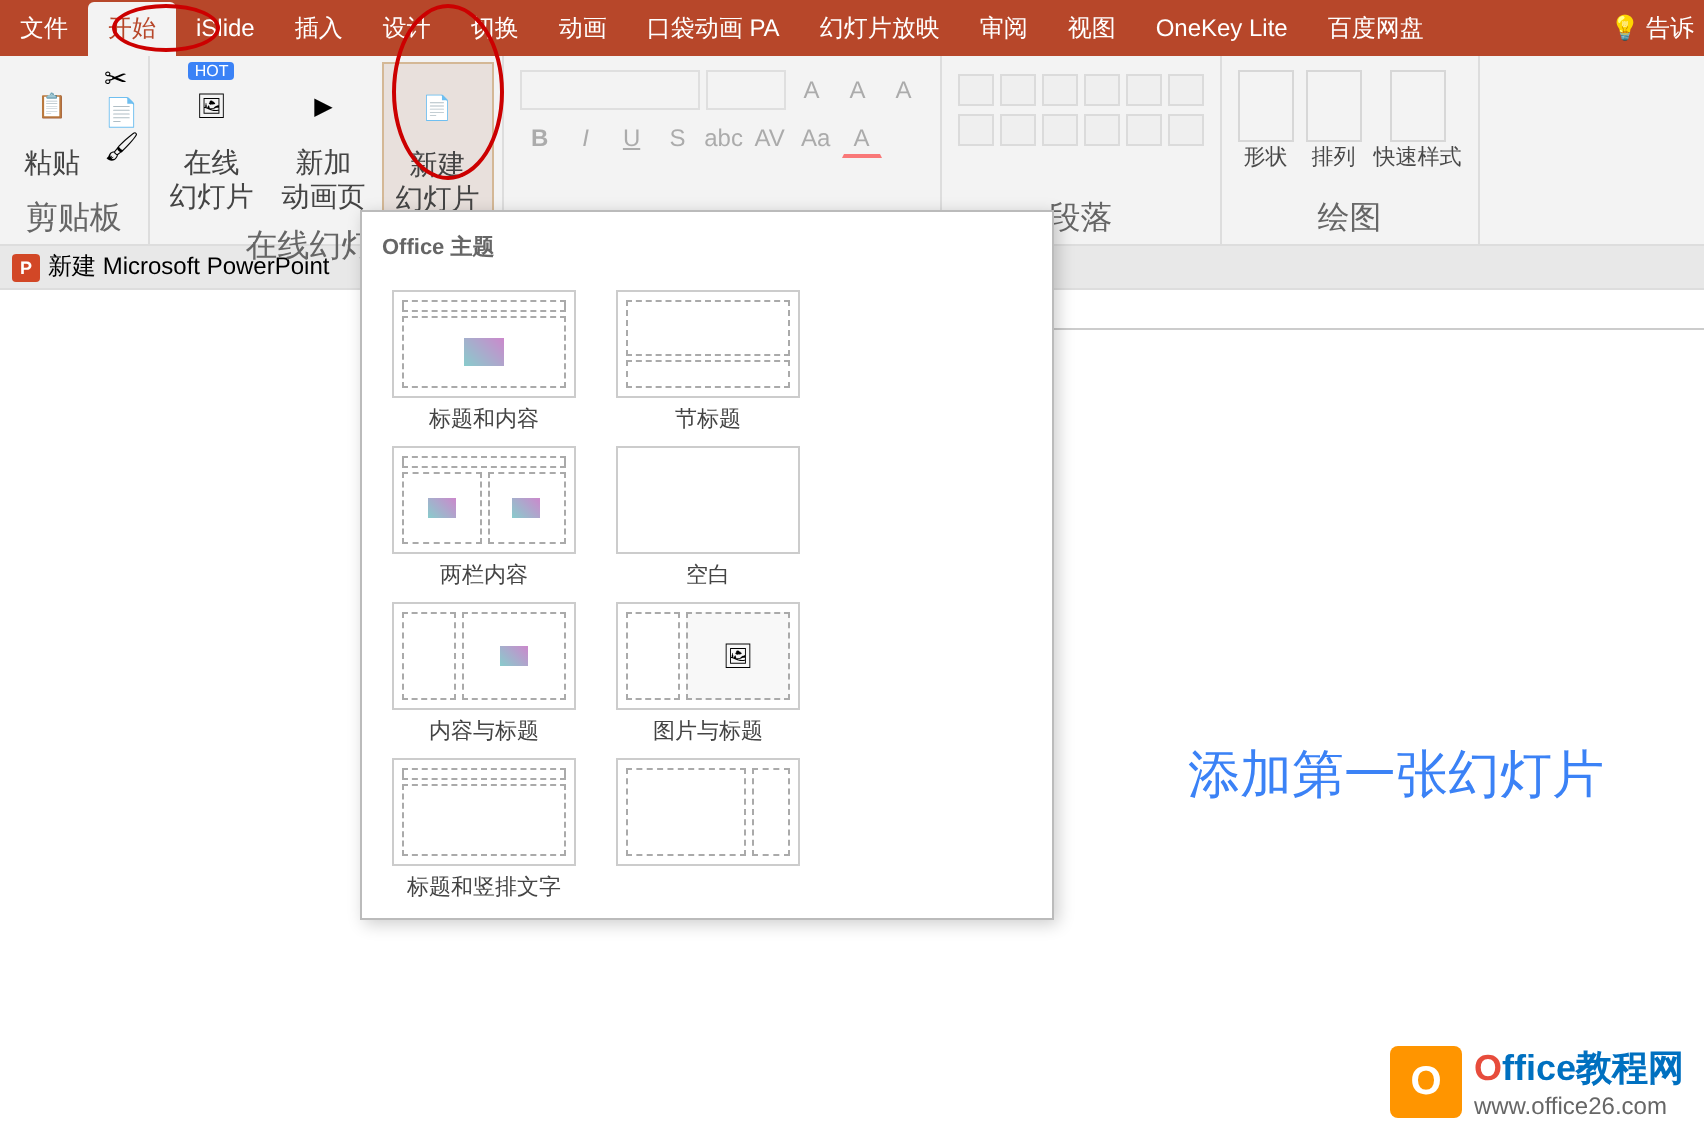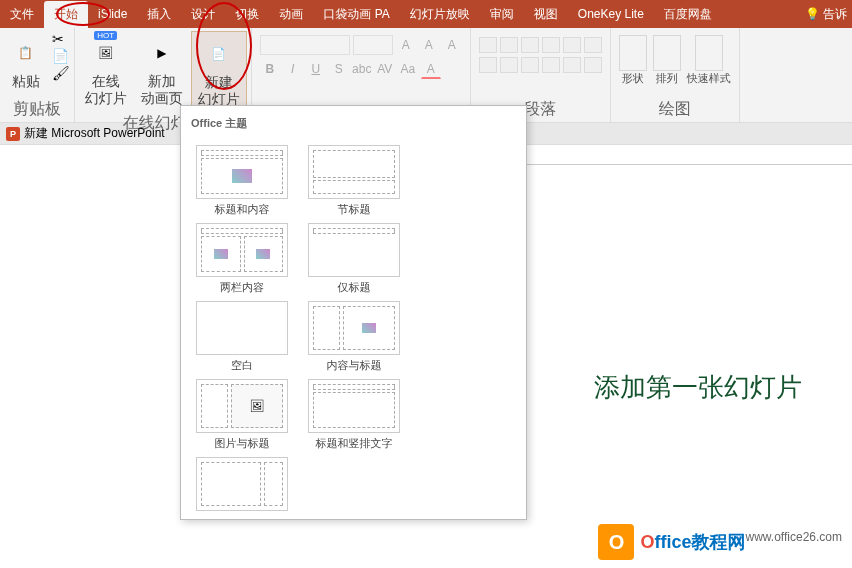--- a/index.html
+++ b/index.html
@@ -35,25 +35,25 @@
     .layout-item { display: flex; flex-direction: column; align-items: center; width: 106px; }
     .layout-thumb { width: 92px; height: 54px; border: 1px solid #ccc; background: #fff; position: relative; display: flex; flex-direction: column; padding: 4px; gap: 2px; }
     .layout-thumb .line { border: 1px dashed #aaa; height: 6px; }
     .layout-thumb .dline { border: 1px dashed #aaa; flex: 1; }
     .layout-thumb .content-box { border: 1px dashed #aaa; flex: 1; display: flex; align-items: center; justify-content: center; }
     .layout-thumb .row2 { display: flex; gap: 3px; flex: 1; }
     .layout-thumb .col { border: 1px dashed #aaa; flex: 1; }
     .layout-name { font-size: 11px; color: #444; margin-top: 3px; }
     .mini-icons { width: 20px; height: 14px; background: linear-gradient(45deg,#8cc,#c8c); }
     .ruler-h { position: absolute; left: 527px; top: 147px; right: 0; height: 18px; background: #fff; border-bottom: 1px solid #ccc; font-size: 8px; color: #888; }
-    .slide-text { position: absolute; right: 50px; top: 370px; font-size: 26px; color: #14532d; z-index: 2; }
+    .slide-text { position: absolute; right: 50px; top: 370px; font-size: 26px; color: #3b82f6; z-index: 2; }
     
     .watermark { position: absolute; right: 10px; bottom: 8px; display: flex; align-items: center; gap: 6px; z-index: 20; }
     .wm-icon { width: 36px; height: 36px; background: #ff9500; border-radius: 4px; display: flex; align-items: center; justify-content: center; color: #fff; font-size: 20px; font-weight: bold; }
-    .wm-text { display: flex; flex-direction: row; }
+    .wm-text { display: flex; flex-direction: column; }
     .wm-title { font-size: 18px; font-weight: bold; }
     .wm-title .o1 { color: #e74c3c; }
     .wm-title .rest { color: #0070c0; }
     .wm-url { font-size: 12px; color: #666; }
     
     .para-icons { display: flex; flex-direction: column; gap: 4px; padding: 6px 4px; opacity: 0.6; }
     .para-row { display: flex; gap: 3px; }
     .pi { width: 18px; height: 16px; background: #eee; border: 1px solid #ccc; }
     
     .shape-group { display: flex; gap: 6px; padding: 4px; align-items: flex-start; opacity: 0.7; }
@@ -229,26 +229,20 @@
               <div class="mini-icons" style="width:14px;height:10px;"></div>
             </div>
             <div class="col" style="display:flex;align-items:center;justify-content:center;">
               <div class="mini-icons" style="width:14px;height:10px;"></div>
             </div>
           </div>
         </div>
         <div class="layout-name">两栏内容</div>
       </div>
     <div class="layout-item">
-        <div class="layout-thumb">
-          <div class="line"></div>
-        </div>
-        <div class="layout-name">仅标题</div>
-      </div>
-    <div class="layout-item">
         <div class="layout-thumb"></div>
         <div class="layout-name">空白</div>
       </div>
     <div class="layout-item">
         <div class="layout-thumb">
           <div class="row2">
             <div class="col" style="flex:0.5;"></div>
             <div class="col" style="display:flex;align-items:center;justify-content:center;">
               <div class="mini-icons" style="width:14px;height:10px;"></div>
             </div>

